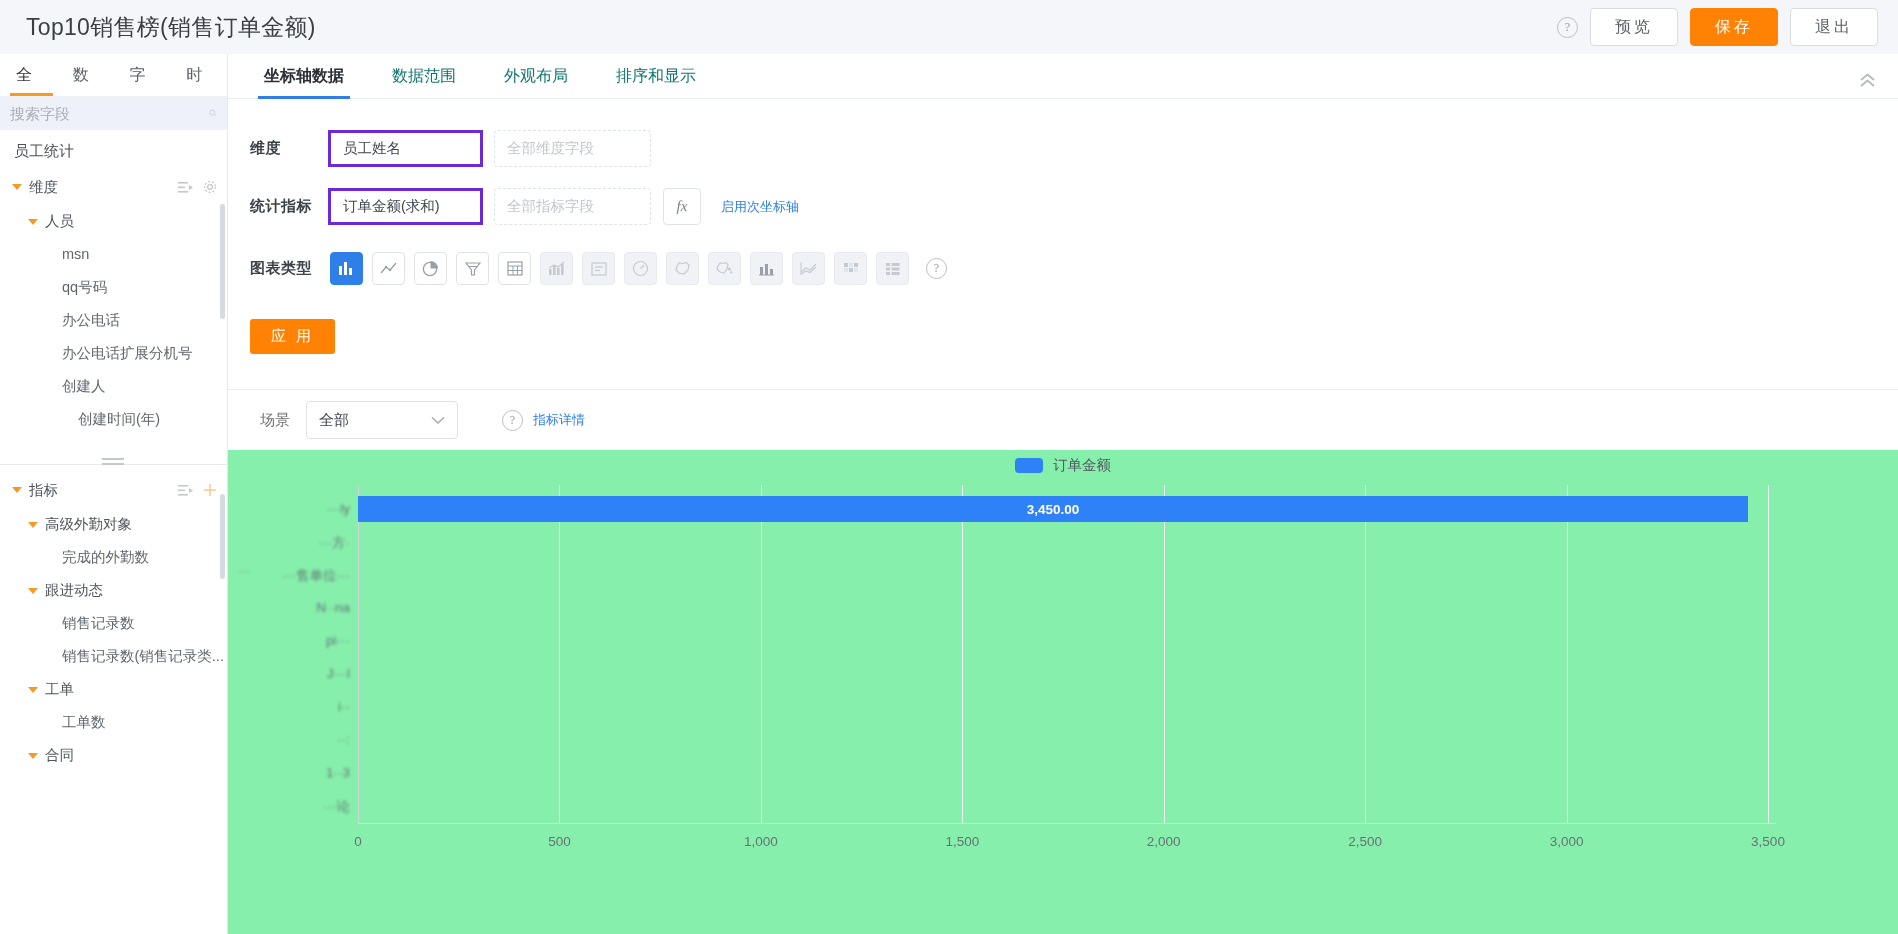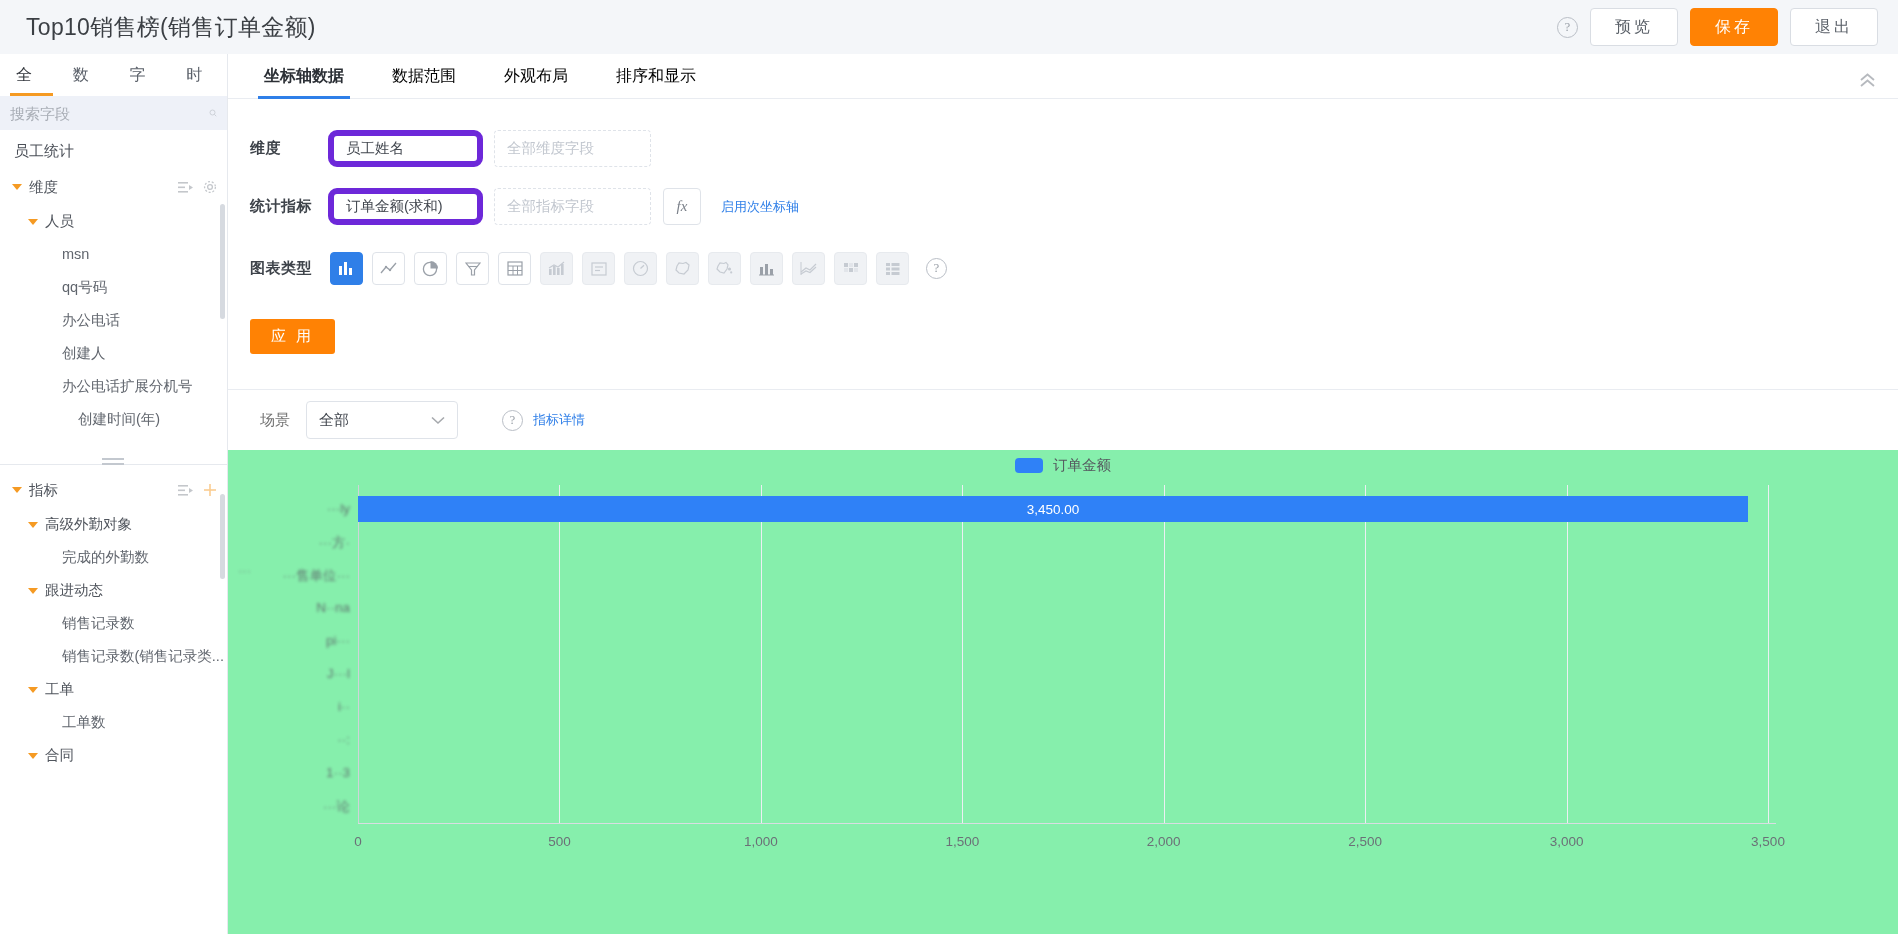--- a/index.html
+++ b/index.html
@@ -125,38 +125,38 @@
   .config {
     position: absolute; left: 228px; top: 54px; right: 0; height: 336px;
     background: #fff; border-bottom: 1px solid #e9ecf1;
   }
   .tabbar {
     height: 45px; display: flex; align-items: flex-end;
     padding-left: 30px; border-bottom: 1px solid #e9ecf1; position: relative;
     background: #fff;
   }
   .tab {
-    font-size: 16px; color: #000000; margin-right: 36px; padding: 0 6px 11px 6px;
+    font-size: 16px; color: #0f766e; margin-right: 36px; padding: 0 6px 11px 6px;
     cursor: pointer; position: relative;
   }
   .tab.active { color: #2b2f35; font-weight: bold; }
   .tab.active::after {
     content: ""; position: absolute; left: 0; right: 0; bottom: -1px;
     height: 3px; background: #2f7fe8;
   }
   .collapse-caret {
     position: absolute; right: 22px; bottom: 10px; cursor: pointer; opacity: .55;
   }
   .form-row { display: flex; align-items: center; margin-left: 22px; }
   .form-label {
     width: 78px; font-size: 15px; color: #3e434a; font-weight: bold;
     letter-spacing: 0.5px;
   }
   .field {
-    width: 155px; height: 37px; border: 6px solid #6d28d9; border-radius: 9px;
+    width: 155px; height: 37px; border: 3px solid #6d28d9; border-radius: 0;
     background: #fff; display: flex; align-items: center; padding: 0 12px;
     font-size: 14.5px; color: #42474f; cursor: pointer;
   }
   .field-dashed {
     width: 157px; height: 37px; border: 1px dashed #dfe3e9; border-radius: 4px;
     display: flex; align-items: center; padding: 0 12px; margin-left: 11px;
     font-size: 14.5px; color: #c2c7cf; cursor: pointer;
   }
   .fx-btn {
     width: 38px; height: 37px; border: 1px solid #dfe3e9; border-radius: 4px;
@@ -289,22 +289,22 @@
       </div>
 
       <div class="tree-sub">
         <span class="caret"></span>
         <span>人员</span>
       </div>
 
       <div class="tree-leaf">msn</div>
       <div class="tree-leaf">qq号码</div>
       <div class="tree-leaf">办公电话</div>
+      <div class="tree-leaf">办公电话扩展分机号</div>
       <div class="tree-leaf">创建人</div>
-      <div class="tree-leaf">办公电话扩展分机号</div>
 
       <div class="tree-leaf indent2">创建时间(年)</div>
     </div>
 
     <div class="panel-split" style="top:410px;"></div>
     <div class="drag-dots" style="top:404px;">
       <i></i>
         <i></i>
     </div>
 
@@ -550,21 +550,21 @@
           <div class="gridline" style="left: 331.429px; height: 338px;"></div>
           <div class="gridline" style="left: 532.857px; height: 338px;"></div>
           <div class="gridline" style="left: 734.286px; height: 338px;"></div>
           <div class="gridline" style="left: 935.714px; height: 338px;"></div>
           <div class="gridline" style="left: 1137.14px; height: 338px;"></div>
           <div class="gridline" style="left: 1338.57px; height: 338px;"></div>
           <div class="gridline" style="left: 1540px; height: 338px;"></div>
           <div class="axis-line" style="left: 130px; top: 338px; width: 1418px; height: 1px;"></div>
         </div>
       <div id="bars-layer">
-          <div class="bar" style="left: 130px; top: 11px; width: 1389.86px; height: 26px; background: rgb(47, 129, 247);">
+          <div class="bar" style="left: 130px; top: 11px; width: 1389.86px; height: 26px; background: rgb(47, 129, 247); font-weight: bold;">
             <span class="bar-label">3,450.00</span>
           </div>
         </div>
       <div id="xticks-layer">
           <div class="xtick" style="left: 130px; top: 349px;">0</div>
           <div class="xtick" style="left: 331.429px; top: 349px;">500</div>
           <div class="xtick" style="left: 532.857px; top: 349px;">1,000</div>
           <div class="xtick" style="left: 734.286px; top: 349px;">1,500</div>
           <div class="xtick" style="left: 935.714px; top: 349px;">2,000</div>
           <div class="xtick" style="left: 1137.14px; top: 349px;">2,500</div>

